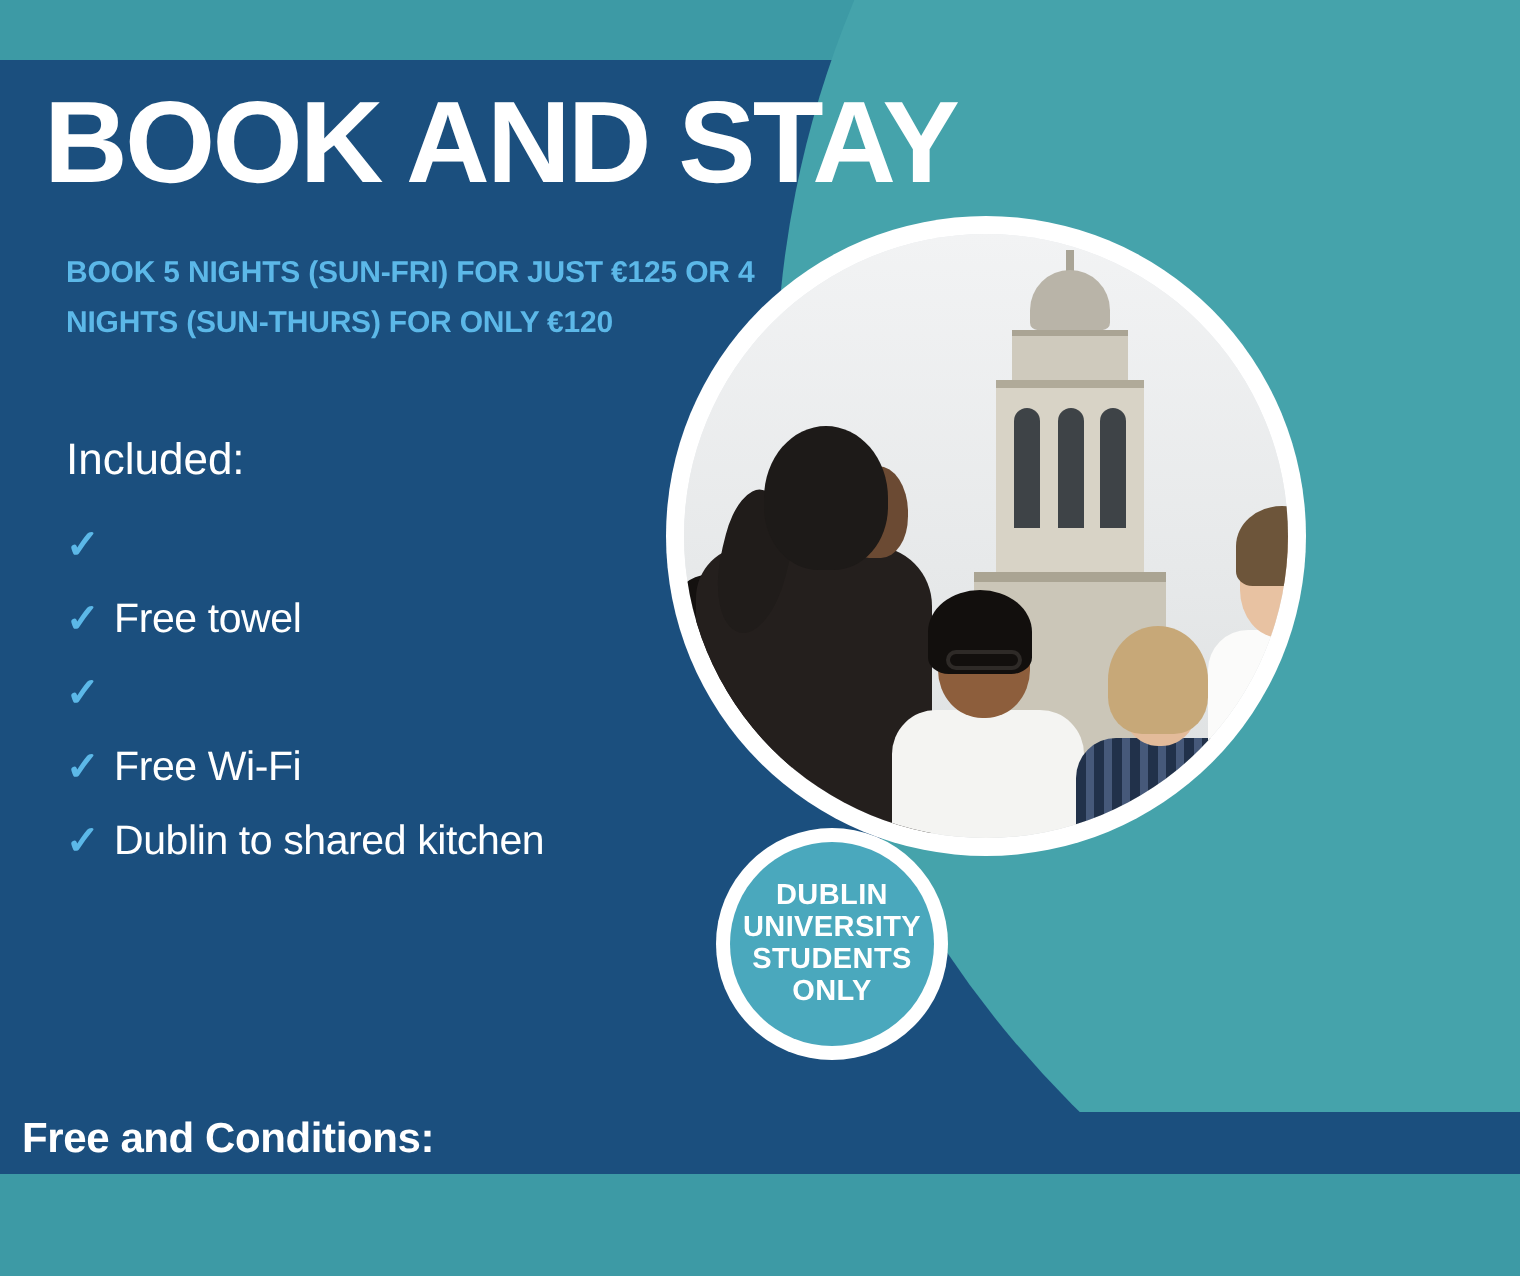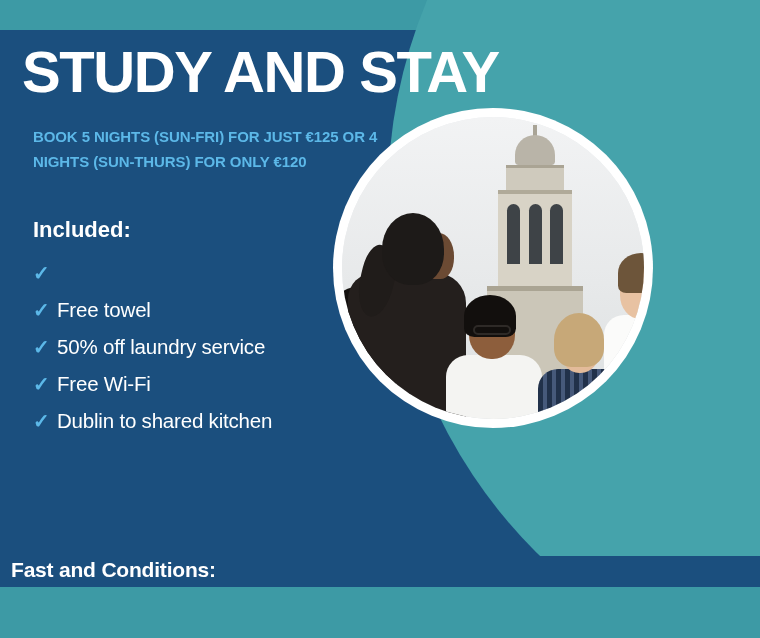--- a/index.html
+++ b/index.html
@@ -286,21 +286,21 @@
     font-weight: bold;
     line-height: 25px;
     letter-spacing: -0.1px;
   }
   .included-label {
     position: absolute;
     left: 33px;
     top: 217px;
     color: #ffffff;
     font-size: 22px;
-    font-weight: bold;
+    font-weight: normal;
   }
   .list {
     position: absolute;
     left: 33px;
     top: 254px;
     width: 320px;
   }
   .list-item {
     display: flex;
     align-items: center;
@@ -386,42 +386,49 @@
       </div>
 
       <div class="fig">
         <div class="f4-body"></div>
         <div class="f4-face"></div>
         <div class="f4-hair"></div>
       </div>
     </div>
   </div>
 
-
-  <div class="headline">STUDY AND STAY</div>
+  <div class="badge-ring">
+    <div class="badge">
+      <span>DUBLIN</span>
+      <span>UNIVERSITY</span>
+      <span>STUDENTS</span>
+      <span>ONLY</span>
+    </div>
+  </div>
+
+  <div class="headline">BOOK AND STAY</div>
   <div class="subhead">BOOK 5 NIGHTS (SUN-FRI) FOR JUST €125 OR 4 NIGHTS (SUN-THURS) FOR ONLY €120</div>
   <div class="included-label">Included:</div>
 
   <div class="list">
     <div class="list-item">
       <span class="check">✓</span>
     </div>
     <div class="list-item">
       <span class="check">✓</span>
       <span>Free towel</span>
     </div>
     <div class="list-item">
       <span class="check">✓</span>
-      <span>50% off laundry service</span>
     </div>
     <div class="list-item">
       <span class="check">✓</span>
       <span>Free Wi-Fi</span>
     </div>
     <div class="list-item">
       <span class="check">✓</span>
       <span>Dublin to shared kitchen</span>
     </div>
   </div>
 
-  <div class="terms-title">Fast and Conditions:</div>
+  <div class="terms-title">Free and Conditions:</div>
 
 </div>
 
 </body></html>

